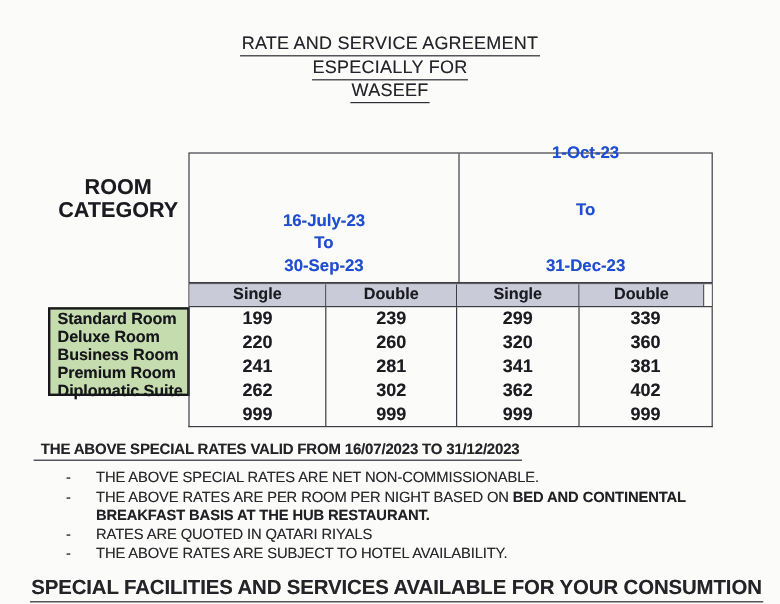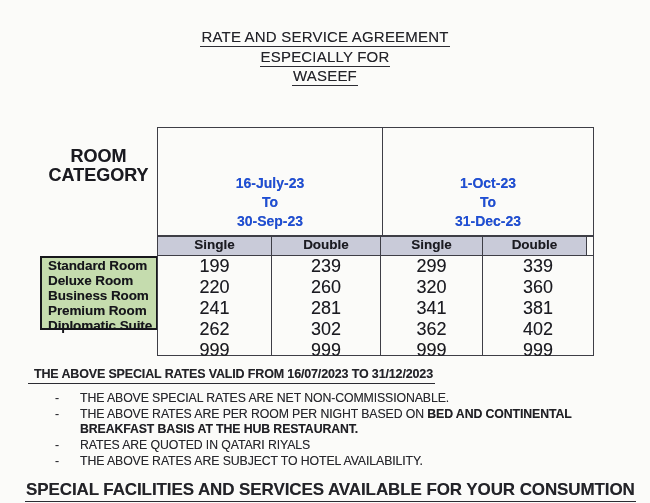--- a/index.html
+++ b/index.html
@@ -20,41 +20,41 @@
 
   
   .room-cat-label{position:absolute;left:40px;top:147px;width:117px;text-align:center;
                   font-weight:700;font-size:18px;line-height:19px;color:#1a1a20;}
 
   .date-row{position:absolute;left:157px;top:127px;width:437px;height:109px;
             border:1.5px solid var(--border,#3e3e46);display:flex;}
   .date-cell{display:flex;flex-direction:column;justify-content:flex-end;align-items:center;
              padding-bottom:4px;font-weight:700;font-size:14px;line-height:19px;color:#1d4ed8;}
   .date-cell.c1{width:224px;}
-  .date-cell.c2{flex:1;border-left:1.5px solid var(--border,#3e3e46);}
+  .date-cell.c2{flex:1;border-left:1.5px solid var(--border,#3e3e46);gap:28px;}
 
   .sub-row{position:absolute;left:157px;top:236px;width:437px;height:20px;display:flex;
            border:1.5px solid var(--border,#3e3e46);border-top-width:1px;}
   .sub-cell{background:var(--header-fill,#c9cbd9);border-right:1.5px solid var(--border,#3e3e46);
             font-weight:700;font-size:13.5px;text-align:center;line-height:16.5px;color:#1b1b21;}
   .sub-cell.w1{width:114px;}
   .sub-cell.w2{width:109px;}
   .sub-cell.w3{width:102px;}
   .sub-cell.w4{width:104px;}
   .sub-filler{flex:1;background:#fcfcfa;}
 
   .body-grid{position:absolute;left:157px;top:256px;width:437px;height:100px;
              border:1.5px solid var(--border,#3e3e46);border-top:none;display:flex;}
   .body-col{display:grid;grid-template-rows:repeat(5,1fr);border-right:1.5px solid var(--border,#3e3e46);}
   .body-col.w1{width:114px;}
   .body-col.w2{width:109px;}
   .body-col.w3{width:102px;}
   .body-col.w4{flex:1;border-right:none;}
   .rate{display:flex;align-items:center;justify-content:center;
-        font-weight:400;font-size:18px;color:#1b1b21;}
+        font-weight:700;font-size:15px;color:#1b1b21;}
 
   .room-col{position:absolute;left:40px;top:256px;width:118px;height:74px;
             background:var(--category-fill,#c5dcae);border:2px solid #17171c;
             display:grid;grid-template-rows:repeat(5,1fr);}
   .room-name{display:flex;align-items:center;padding-left:6px;
              font-weight:700;font-size:13.5px;color:#15151a;letter-spacing:-.1px;}
 
   
   .validity{position:absolute;left:28px;top:367px;font-weight:700;font-size:12.5px;
             letter-spacing:-.15px;color:#232328;}

